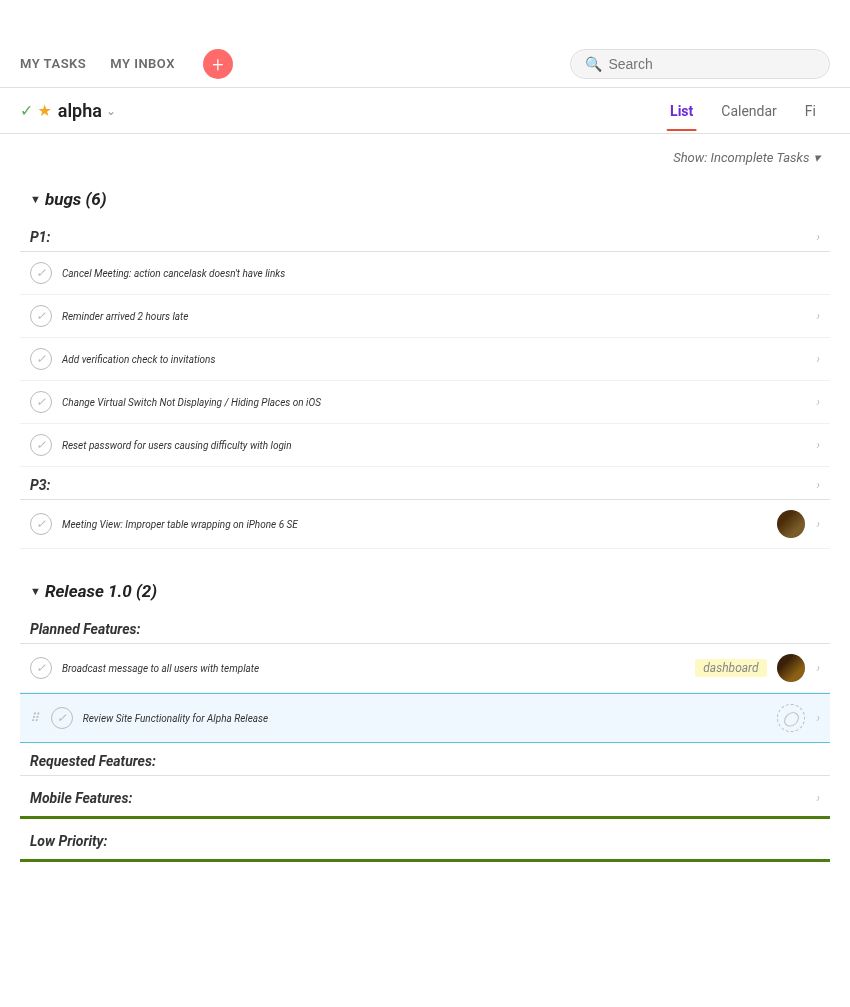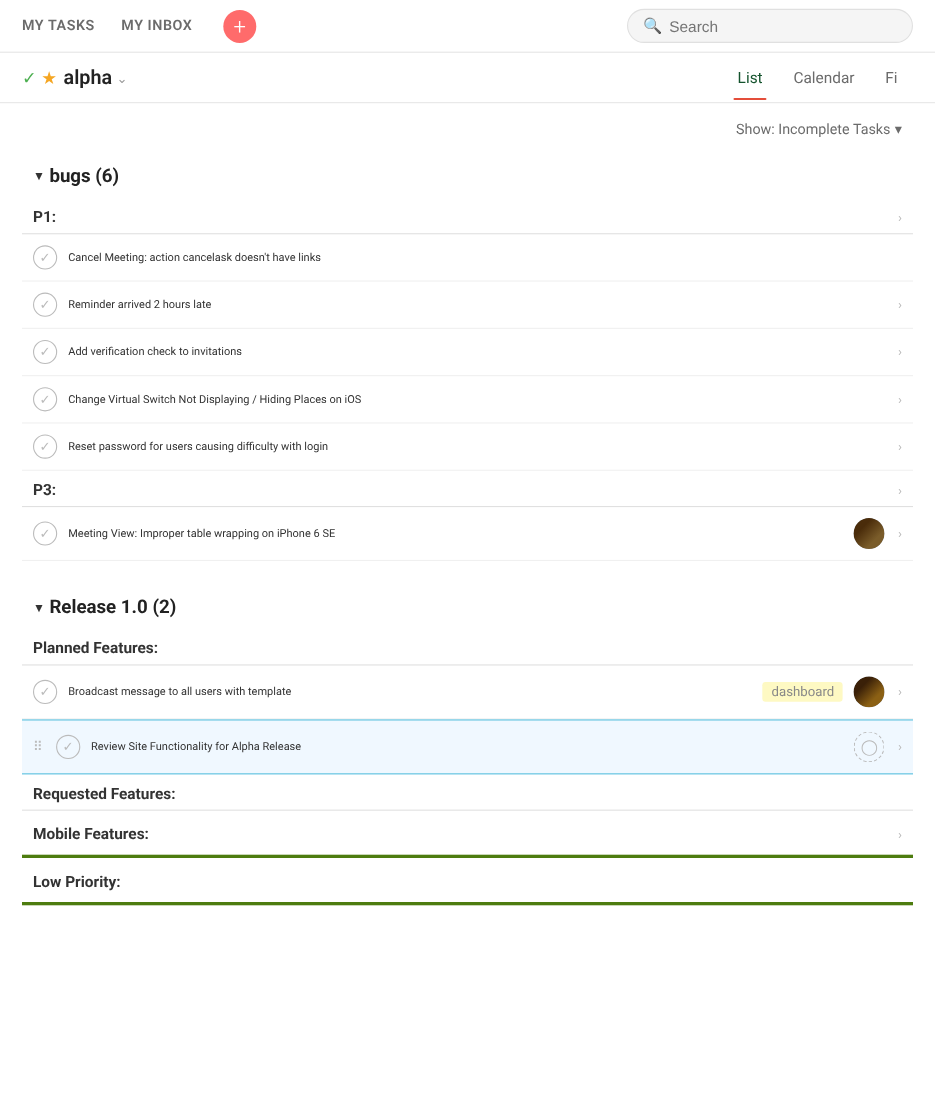--- a/index.html
+++ b/index.html
@@ -13,20 +13,21 @@
 
     
     .top-nav {
       background: #fff;
       border-bottom: 1px solid #e0e0e0;
       height: 48px;
       display: flex;
       align-items: center;
       padding: 0 20px;
       gap: 24px;
+      margin-top: 40px;
     }
     .top-nav-link {
       font-size: 13px;
       font-weight: 600;
       color: #6b6b6b;
       text-transform: uppercase;
       letter-spacing: 0.5px;
       cursor: pointer;
     }
     .add-btn {
@@ -103,40 +104,41 @@
       gap: 0;
     }
     .view-tab {
       font-size: 14px;
       color: #6b6b6b;
       padding: 12px 14px;
       cursor: pointer;
       position: relative;
     }
     .view-tab.active {
-      color: #14532d;
-      font-weight: 400;
+      color: #6d28d9;
+      font-weight: 700;
     }
     .view-tab.active::after {
       content: '';
       position: absolute;
       bottom: 0;
       left: 50%;
       transform: translateX(-50%);
       width: 60%;
       height: 2px;
       background: #e44d3a;
       border-radius: 2px;
     }
 
     
     .main-content {
       background: #fff;
       margin: 0;
       padding: 0;
+      font-style: italic;
     }
 
     
     .filter-bar {
       display: flex;
       justify-content: flex-end;
       padding: 16px 30px 8px;
     }
     .filter-btn {
       font-size: 13px;

